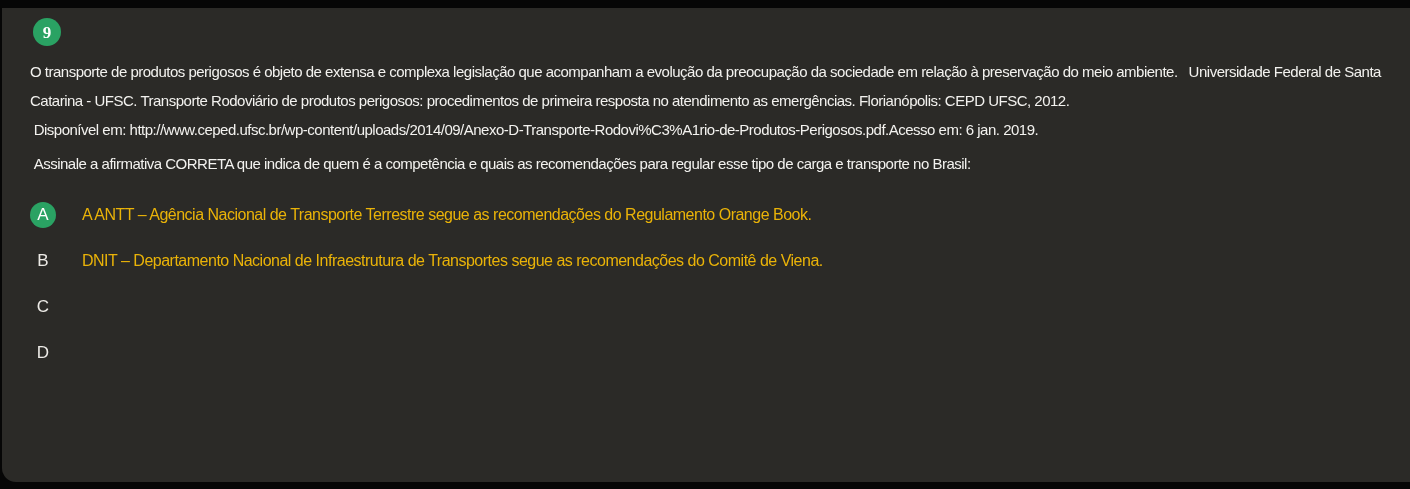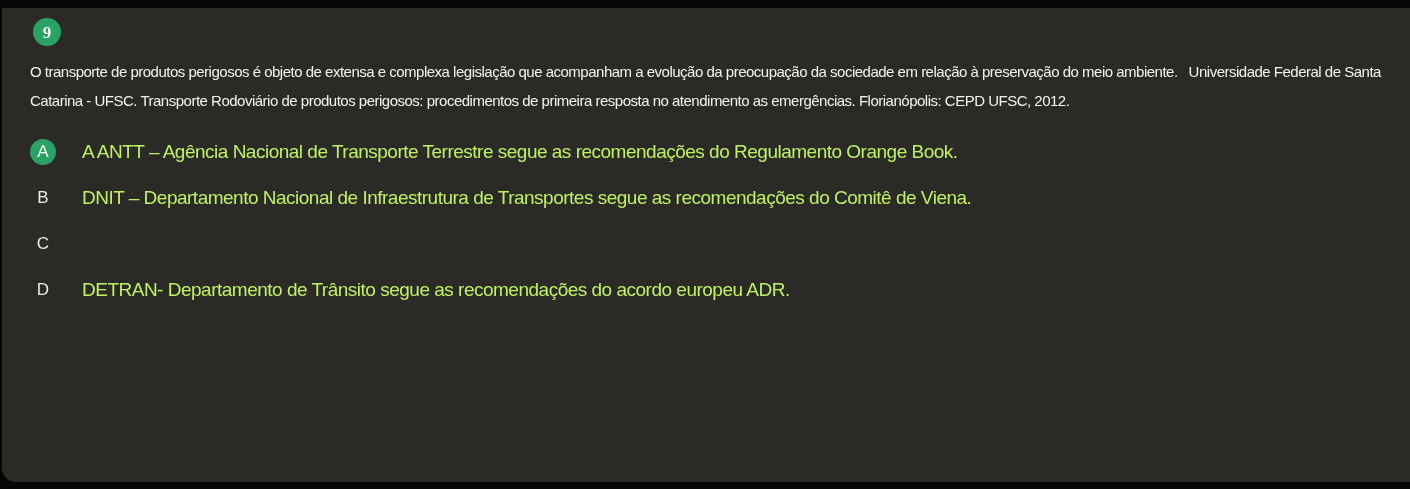--- a/index.html
+++ b/index.html
@@ -69,54 +69,55 @@
     align-items: center;
     justify-content: center;
     font-size: 17px;
     color: #eceae6;
     margin-right: 26px;
   }
   .opt.selected .letter {
     color: #ffffff;
   }
   .opt .text {
-    font-size: 19px;
+    font-size: 16px;
     letter-spacing: -0.5px;
-    color: #bef264;
+    color: #eab308;
     white-space: pre-wrap;
   }
 </style>
 </head>
 <body>
 
 <div class="panel">
 
   <div class="qnum-badge" style="background: rgb(42, 162, 99);">
     <span>9</span>
   </div>
 
   <div class="qtext">
     <p>O transporte de produtos perigosos é objeto de extensa e complexa legislação que acompanham a evolução da preocupação da sociedade em relação à preservação do meio ambiente.   Universidade Federal de Santa Catarina - UFSC. Transporte Rodoviário de produtos perigosos: procedimentos de primeira resposta no atendimento as emergências. Florianópolis: CEPD UFSC, 2012.</p>
+    <p> Disponível em: http://www.ceped.ufsc.br/wp-content/uploads/2014/09/Anexo-D-Transporte-Rodovi%C3%A1rio-de-Produtos-Perigosos.pdf.Acesso em: 6 jan. 2019.</p>
+    <p class="prompt"> Assinale a afirmativa CORRETA que indica de quem é a competência e quais as recomendações para regular esse tipo de carga e transporte no Brasil:</p>
   </div>
 
   <div class="options">
 
     <div class="opt selected">
       <span class="letter" style="background: rgb(42, 162, 99);">A</span>
       <span class="text">A ANTT – Agência Nacional de Transporte Terrestre segue as recomendações do Regulamento Orange Book.</span>
     </div>
 
     <div class="opt">
       <span class="letter">B</span>
       <span class="text">DNIT – Departamento Nacional de Infraestrutura de Transportes segue as recomendações do Comitê de Viena.</span>
     </div>
 
     <div class="opt">
       <span class="letter">C</span>
     </div>
 
     <div class="opt">
       <span class="letter">D</span>
-      <span class="text">DETRAN- Departamento de Trânsito segue as recomendações do acordo europeu ADR.</span>
     </div>
 
   </div>
 </div>
 
 </body></html>

